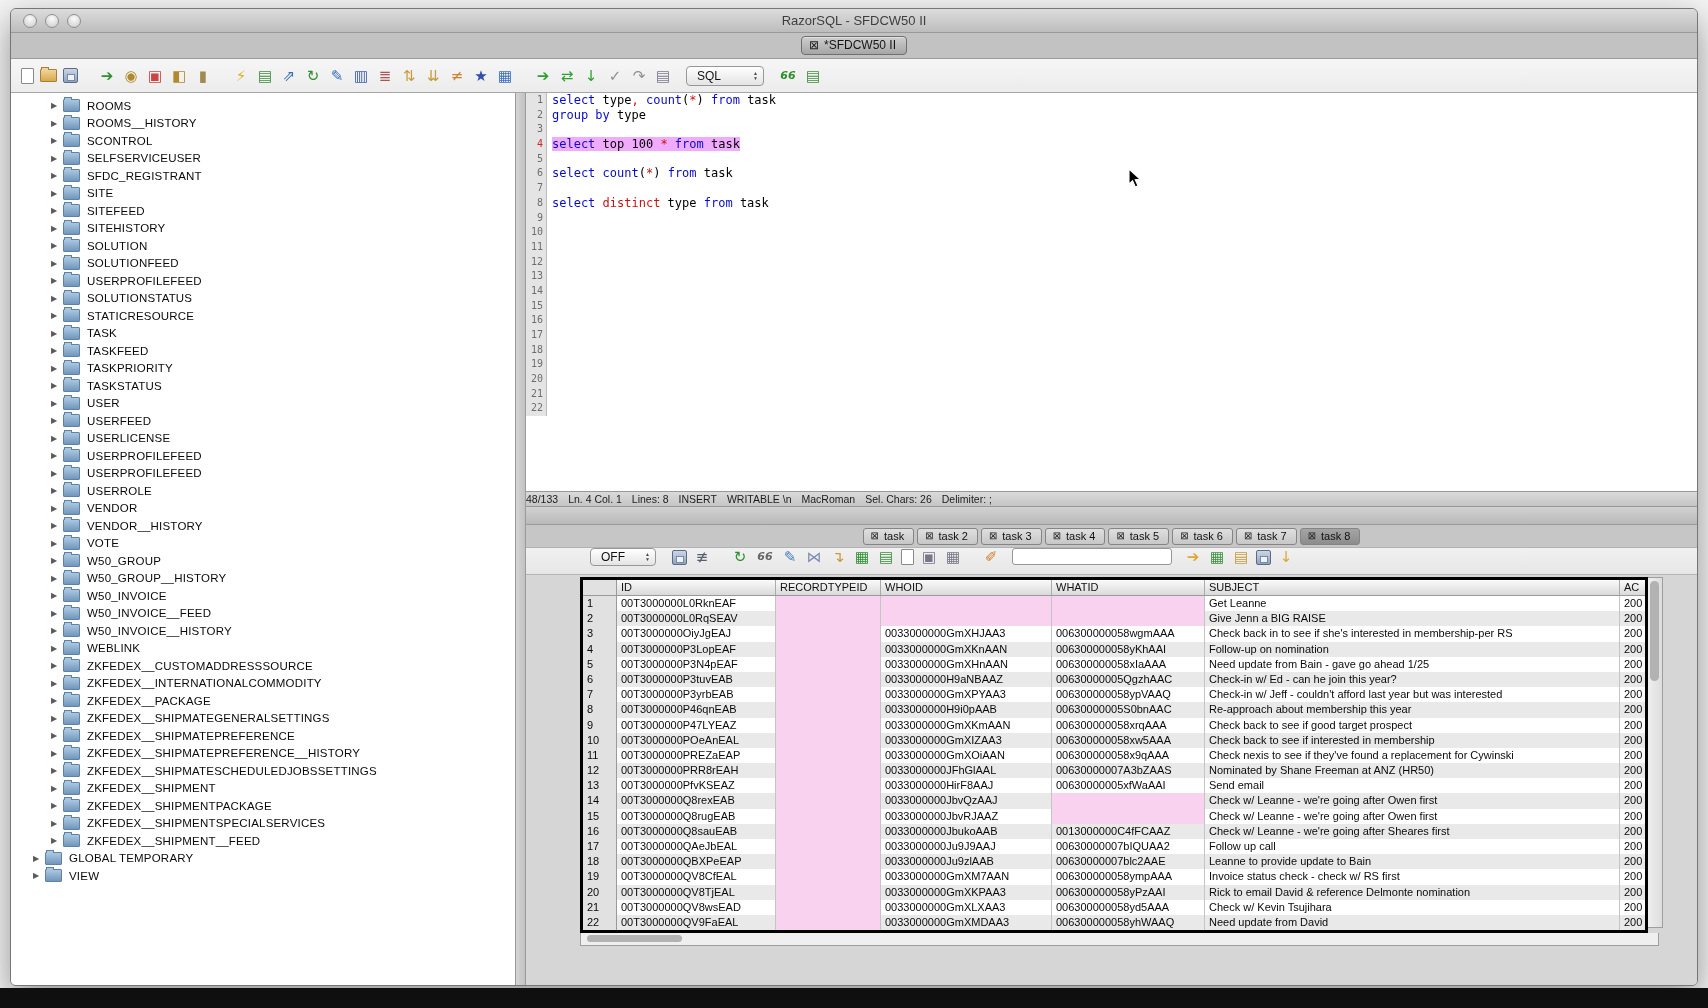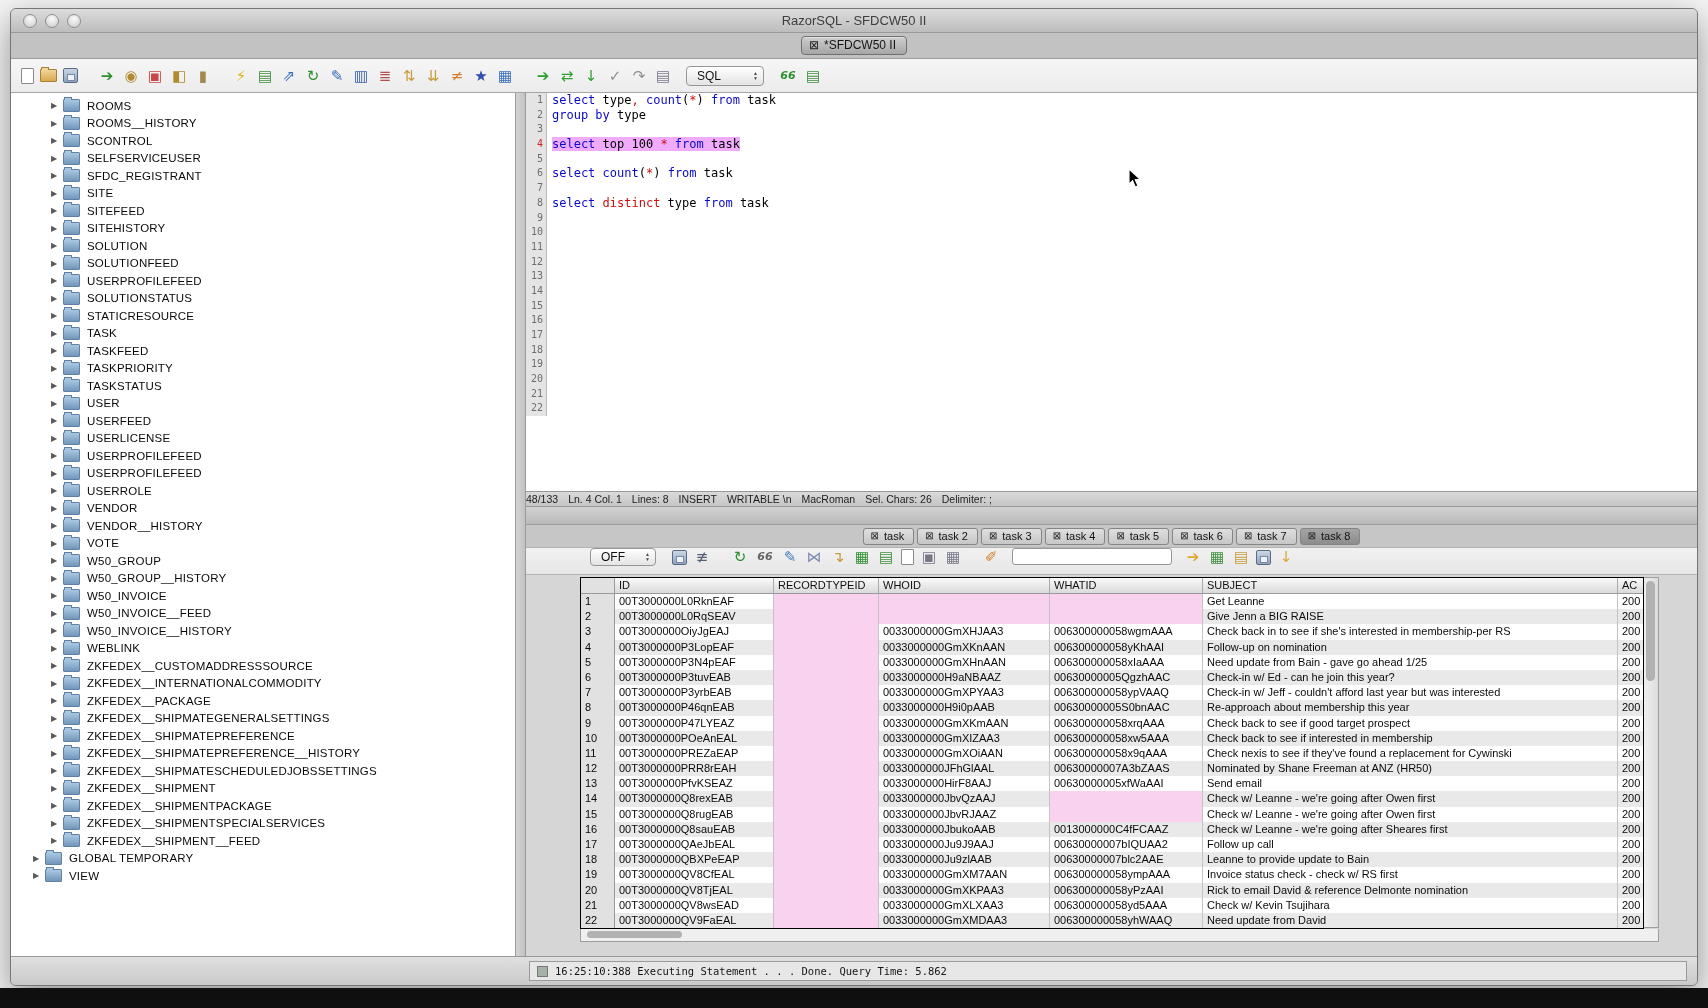--- a/index.html
+++ b/index.html
@@ -55,21 +55,21 @@
   .rtab{display:inline-flex;align-items:center;gap:5px;font-size:11px;color:#111;padding:1px 9px 2px 7px;border:1px solid #858585;border-radius:3px;background:linear-gradient(#dfdfdf,#c7c7c7)}
   .rtab.active{background:linear-gradient(#a4a4a4,#8d8d8d)}
   .rtab .tclose{font-size:10px;line-height:10px}
   
   .rtoolbar{height:26px;flex:none;background:linear-gradient(#f1f1f1,#e6e6e6);border-bottom:1px solid #b5b5b5;display:flex;align-items:flex-start;padding-left:64px}
   .rtoolbar .combo{min-width:66px;height:18px;margin:0 16px 0 0}
   .search{width:150px;height:15px;border:1px solid #979797;border-radius:3px;background:#fff;margin:0 12px;font-size:11px;padding:0 4px;box-sizing:content-box}
   
   .results{flex:1;background:#d6d6d6;padding:2px 0 0 54px;min-height:0;overflow:hidden}
   .gridwrap{display:flex;align-items:flex-start}
-  .grid{border:1px solid #000000;background:#14532d}
+  .grid{border:3px solid #000000;background:#14532d}
   .g-head{display:flex;height:15px;background:linear-gradient(#fafafa,#dadada);border-bottom:1px solid #9a9a9a;font-size:11px;color:#111}
   .g-row{display:flex;height:15.2px;font-size:11px;color:#0a0a0a;background:#fff}
   .g-row.even{background:#e9e9e9}
   .gc{box-sizing:border-box;border-right:1px solid #c4c4c4;padding:0 0 0 4px;overflow:hidden;white-space:nowrap;line-height:15.2px;flex:none}
   .hc{border-right:1px solid #ababab;line-height:15px}
   .c0{width:34px;background:#e1e1e1;border-right:1px solid #9a9a9a;padding-left:4px}
   .c1{width:159px}.c2{width:105px}.c3{width:171px}.c4{width:153px}.c5{width:415px}
   .c6{width:25px;border-right:none}
   .nullc{background:#f8d2ee}
   .vsb{width:15px;height:351px;background:linear-gradient(90deg,#efefef,#ddd);border:1px solid #9e9e9e;border-left:none;position:relative;box-sizing:border-box}
@@ -703,26 +703,20 @@
           </div>
         </div>
         <div class="hsb">
           <div class="hsb-thumb"></div>
         </div>
       </div>
 
     </div>
   </div>
 
-  <div class="bottombar">
-    <div class="status-field">
-      <span class="status-sq"></span>
-      <span>16:25:10:388 Executing Statement . . . Done. Query Time: 5.862</span>
-    </div>
-  </div>
 
 </div>
 
 <div class="dock"></div>
 
 <svg class="cursor" width="14" height="21" viewBox="0 0 14 21">
   <path d="M1,1 L1,16.2 L4.6,12.8 L7.3,19 L10,17.8 L7.2,11.7 L12.2,11.3 Z" fill="#000" stroke="#fff" stroke-width="1.1"></path>
 </svg>
 
 </body></html>

